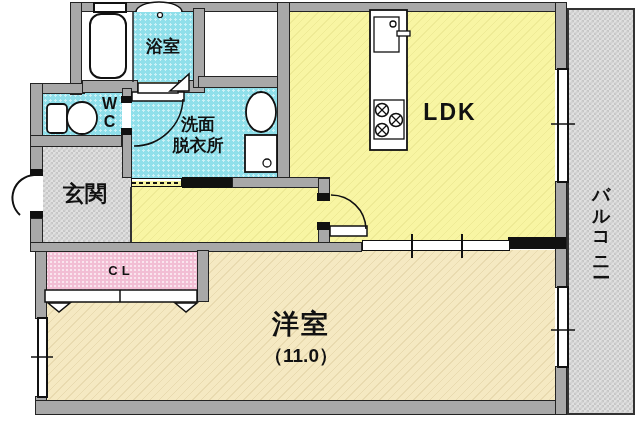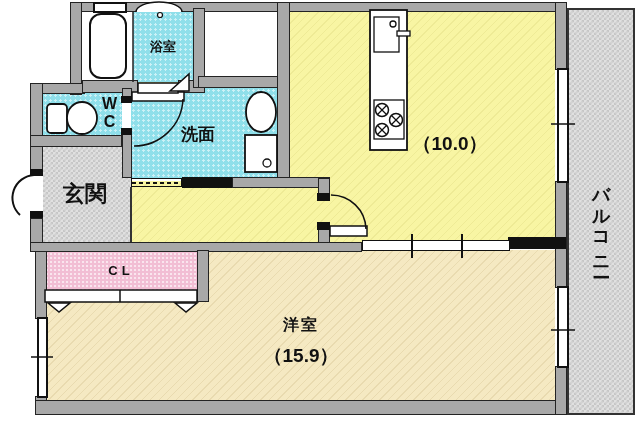--- a/index.html
+++ b/index.html
@@ -133,25 +133,26 @@
       <line x1="386.5" y1="105.5" x2="377.5" y2="114.5" stroke-width="1.3"></line>
       <circle cx="396" cy="120" r="6.5" stroke-width="1.5"></circle>
       <line x1="391.5" y1="115.5" x2="400.5" y2="124.5" stroke-width="1.3"></line>
       <line x1="400.5" y1="115.5" x2="391.5" y2="124.5" stroke-width="1.3"></line>
       <circle cx="382" cy="130" r="6.5" stroke-width="1.5"></circle>
       <line x1="377.5" y1="125.5" x2="386.5" y2="134.5" stroke-width="1.3"></line>
       <line x1="386.5" y1="125.5" x2="377.5" y2="134.5" stroke-width="1.3"></line>
     </g>
   </svg>
 
-  <div class="lbl" style="left:163px;top:47px;font-size:13px;">浴室</div>
+  <div class="lbl" style="left:163px;top:47px;font-size:17px;">浴室</div>
   <div class="lbl vtext" style="left:109px;top:113px;font-size:16px;letter-spacing:1px;">WC</div>
   <div class="lbl" style="left:198px;top:135px;font-size:17px;">
     <div>洗面</div>
+    <div>脱衣所</div>
   </div>
   <div class="lbl" style="left:85px;top:194px;font-size:22px;">玄関</div>
-  <div class="lbl" style="left:450px;top:144px;font-size:19px;">（10.0）</div>
+  <div class="lbl" style="left:450px;top:112px;font-size:23px;letter-spacing:2px;">LDK</div>
   <div class="lbl" style="left:121px;top:271px;font-size:13px;letter-spacing:4px;">CL</div>
-  <div class="lbl" style="left:301px;top:325px;font-size:16px;letter-spacing:2px;">洋室</div>
-  <div class="lbl" style="left:301px;top:356px;font-size:19px;">（15.9）</div>
+  <div class="lbl" style="left:301px;top:325px;font-size:27px;letter-spacing:2px;">洋室</div>
+  <div class="lbl" style="left:301px;top:356px;font-size:19px;">（11.0）</div>
   <div class="lbl vtext" style="left:601px;top:222px;font-size:18px;letter-spacing:3px;">バルコニー</div>
 
 </div>
 
 </body></html>

